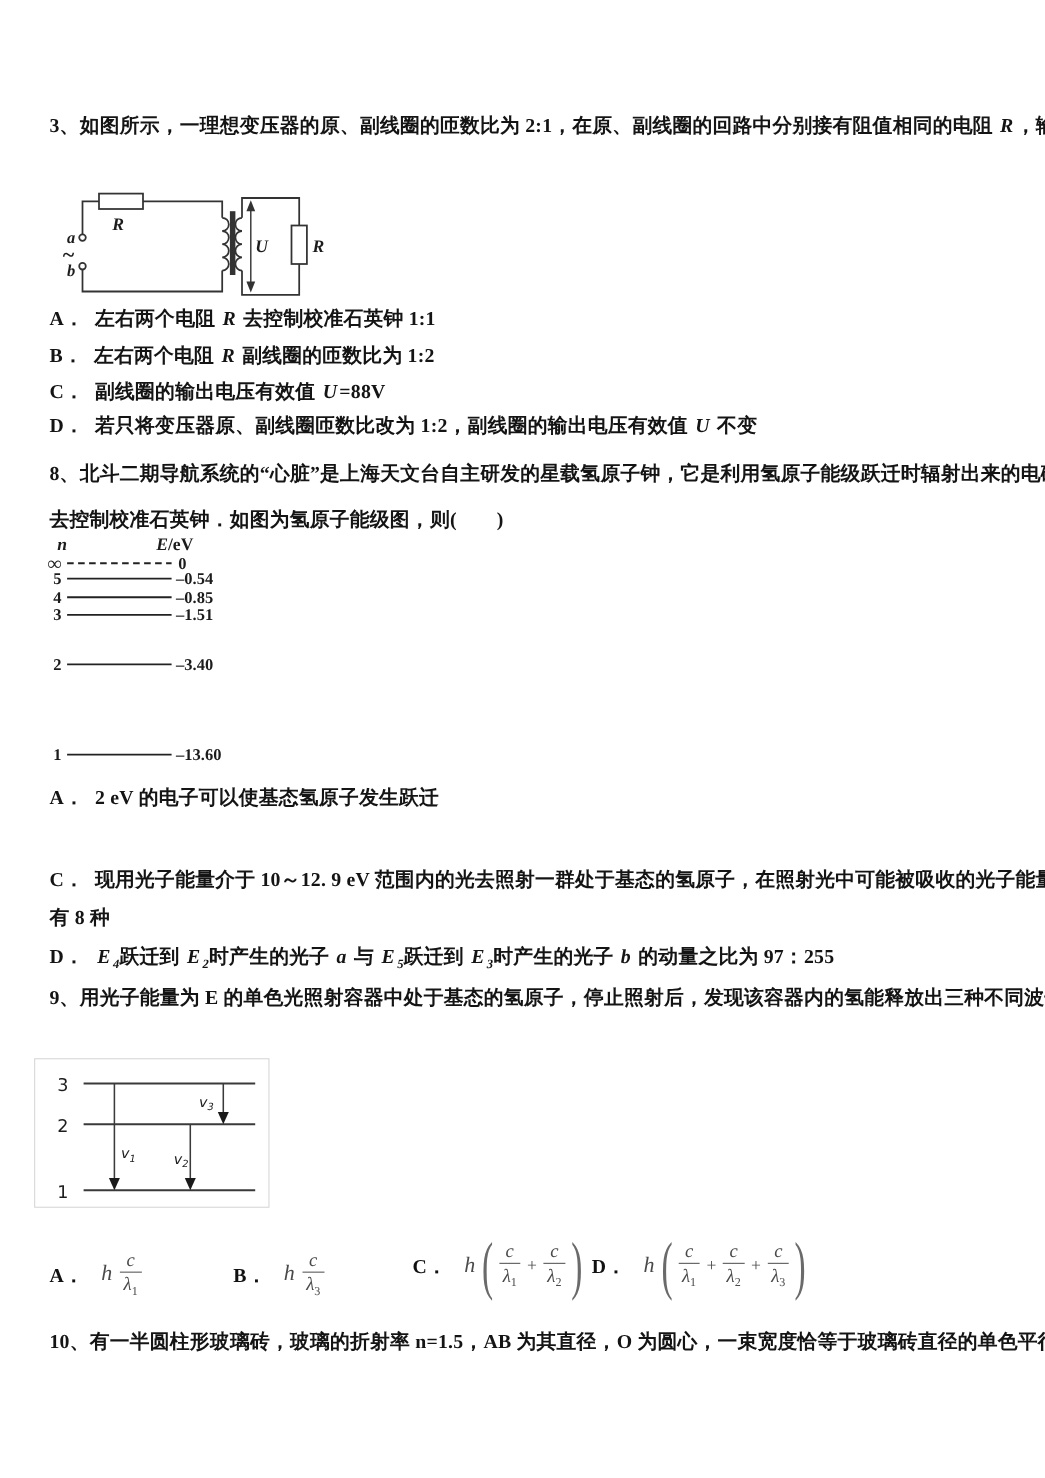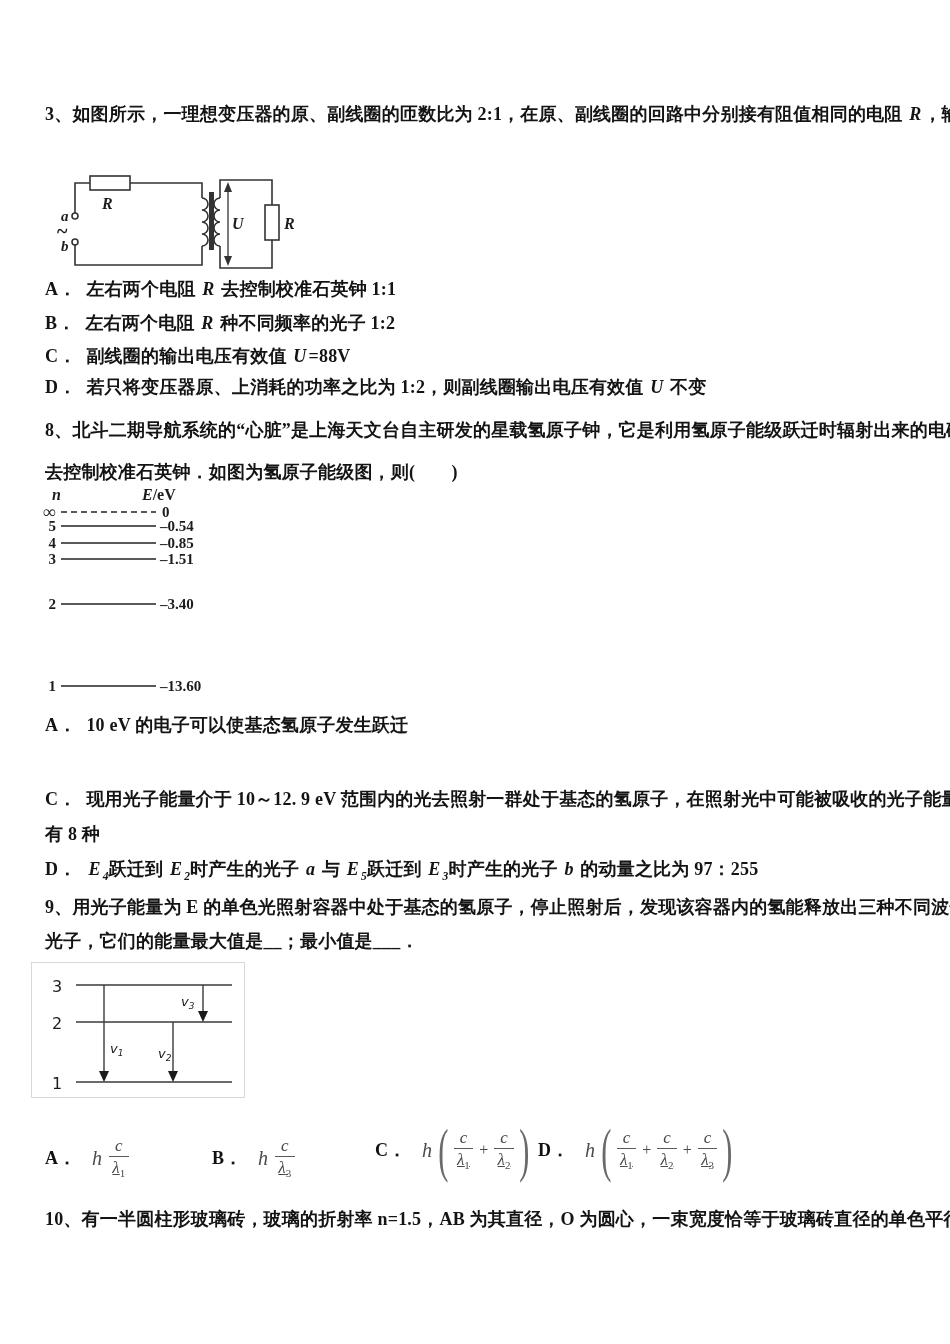--- a/index.html
+++ b/index.html
@@ -14,21 +14,21 @@
   svg .ital{font-style:italic;}
   svg .sans{font-family:"DejaVu Sans","Liberation Sans",sans-serif;font-weight:400;}
   .dia-border{position:absolute;border:1px solid #d8d8d8;}
   
   .fopt{position:absolute;display:flex;align-items:center;color:#4a4a4a;}
   .fopt-label{font-weight:700;color:#111;font-size:18px;margin-right:16px;font-family:"Liberation Serif",serif;}
   .formula{display:inline-flex;align-items:center;font-size:17px;font-family:"Liberation Serif",serif;}
   .fh{font-style:italic;font-size:20px;margin-right:4px;}
   .frac{display:inline-flex;flex-direction:column;align-items:center;line-height:1.2;margin:0 3px;}
   .fnum{padding:0 6px;border-bottom:1.3px solid #5a5a5a;font-style:italic;}
-  .fden{padding-top:1px;text-decoration:underline;}
+  .fden{padding-top:1px;}
   .fden .lam{font-style:italic;}
   .fden sub{font-size:11px;}
   .fplus{margin:0 3px;font-size:16px;}
   .paren{display:inline-block;font-size:38px;line-height:1;color:#6a6a6a;
          transform:scaleY(1.55) scaleX(0.8);margin:0 1px;font-weight:400;}
 </style>
 </head>
 <body>
 
 <div class="page">
@@ -53,23 +53,23 @@
     <polygon points="182,88 190,88 186,98" fill="#333"></polygon>
     <text x="19" y="53" class="ital" font-size="15">a</text>
     <text x="19" y="83" class="ital" font-size="15">b</text>
     <text x="15" y="70" font-size="20">~</text>
     <text x="60" y="41" class="ital" font-size="16">R</text>
     <text x="190" y="61" class="ital" font-size="16">U</text>
     <text x="242" y="61" class="ital" font-size="16">R</text>
   </svg>
 
   <div class="tline" style="left:45px;top:278px"><span class="opt-label">A．</span><span><span>左右两个电阻 </span><span class="it">R</span><span> 去控制校准石英钟 1:1</span></span></div>
-  <div class="tline" style="left:45px;top:312px"><span class="opt-label">B．</span><span><span>左右两个电阻 </span><span class="it">R</span><span> 种不同频率的光子 1:2</span></span></div>
+  <div class="tline" style="left:45px;top:312px"><span class="opt-label">B．</span><span><span>左右两个电阻 </span><span class="it">R</span><span> 副线圈的匝数比为 1:2</span></span></div>
   <div class="tline" style="left:45px;top:345px"><span class="opt-label">C．</span><span><span>副线圈的输出电压有效值 </span><span class="it">U</span><span>=88V</span></span></div>
-  <div class="tline" style="left:45px;top:376px"><span class="opt-label">D．</span><span><span>若只将变压器原、上消耗的功率之比为 1:2，则副线圈输出电压有效值 </span><span class="it">U</span><span> 不变</span></span></div>
+  <div class="tline" style="left:45px;top:376px"><span class="opt-label">D．</span><span><span>若只将变压器原、副线圈匝数比改为 1:2，副线圈的输出电压有效值 </span><span class="it">U</span><span> 不变</span></span></div>
 
   <div class="tline" style="left:45px;top:419px"><span>8、北斗二期导航系统的“心脏”是上海天文台自主研发的星载氢原子钟，它是利用氢原子能级跃迁时辐射出来的电磁波</span></div>
   <div class="tline" style="left:45px;top:461px"><span>去控制校准石英钟．如图为氢原子能级图，则(　　)</span></div>
 
   <svg style="position:absolute;left:38px;top:486px" width="230" height="215" viewBox="0 0 230 215">
     <text x="14" y="14" class="ital" font-size="16">n</text>
     <text x="104" y="14" font-size="16"><tspan class="ital">E</tspan><tspan>/eV</tspan></text>
 
     <text x="18" y="32" text-anchor="end" font-size="18">∞</text>
     <line x1="23" y1="26" x2="118" y2="26" stroke="#222" stroke-width="1.7" stroke-dasharray="6,4"></line>
@@ -89,27 +89,26 @@
 
     <text x="18" y="123" text-anchor="end" font-size="15">2</text>
     <line x1="23" y1="118" x2="118" y2="118" stroke="#222" stroke-width="1.7"></line>
     <text x="122" y="123" font-size="15">–3.40</text>
 
     <text x="18" y="205" text-anchor="end" font-size="15">1</text>
     <line x1="23" y1="200" x2="118" y2="200" stroke="#222" stroke-width="1.7"></line>
     <text x="122" y="205" font-size="15">–13.60</text>
   </svg>
 
-  <div class="tline" style="left:45px;top:714px"><span class="opt-label">A．</span><span><span>10 eV 的电子可以使基态氢原子发生跃迁</span></span></div>
+  <div class="tline" style="left:45px;top:714px"><span class="opt-label">A．</span><span><span>2 eV 的电子可以使基态氢原子发生跃迁</span></span></div>
   <div class="tline" style="left:45px;top:788px"><span class="opt-label">C．</span><span><span>现用光子能量介于 10～12. 9 eV 范围内的光去照射一群处于基态的氢原子，在照射光中可能被吸收的光子能量只</span></span></div>
   <div class="tline" style="left:45px;top:823px"><span><span>有 8 种</span></span></div>
   <div class="tline" style="left:45px;top:858px"><span class="opt-label">D．</span><span><span class="it">E</span><sub>4</sub><span>跃迁到 </span><span class="it">E</span><sub>2</sub><span>时产生的光子 </span><span class="it">a</span><span> 与 </span><span class="it">E</span><sub>5</sub><span>跃迁到 </span><span class="it">E</span><sub>3</sub><span>时产生的光子 </span><span class="it">b</span><span> 的动量之比为 97：255</span></span></div>
 
   <div class="tline" style="left:45px;top:896px"><span>9、用光子能量为 E 的单色光照射容器中处于基态的氢原子，停止照射后，发现该容器内的氢能释放出三种不同波长的</span></div>
-  <div class="tline" style="left:45px;top:930px"><span>光子，它们的能量最大值是__；最小值是___．</span></div>
 
   <svg class="dia-border" style="left:31px;top:962px" width="212" height="134" viewBox="0 0 212 134">
     <text x="20" y="29" class="sans" font-size="16">3</text>
     <line x1="44" y1="22" x2="200" y2="22" stroke="#3a3a3a" stroke-width="1.7"></line>
     <text x="20" y="66" class="sans" font-size="16">2</text>
     <line x1="44" y1="59" x2="200" y2="59" stroke="#3a3a3a" stroke-width="1.7"></line>
     <text x="20" y="126" class="sans" font-size="16">1</text>
     <line x1="44" y1="119" x2="200" y2="119" stroke="#3a3a3a" stroke-width="1.7"></line>
 
     <line x1="72" y1="22" x2="72" y2="110" stroke="#3a3a3a" stroke-width="1.4"></line>

